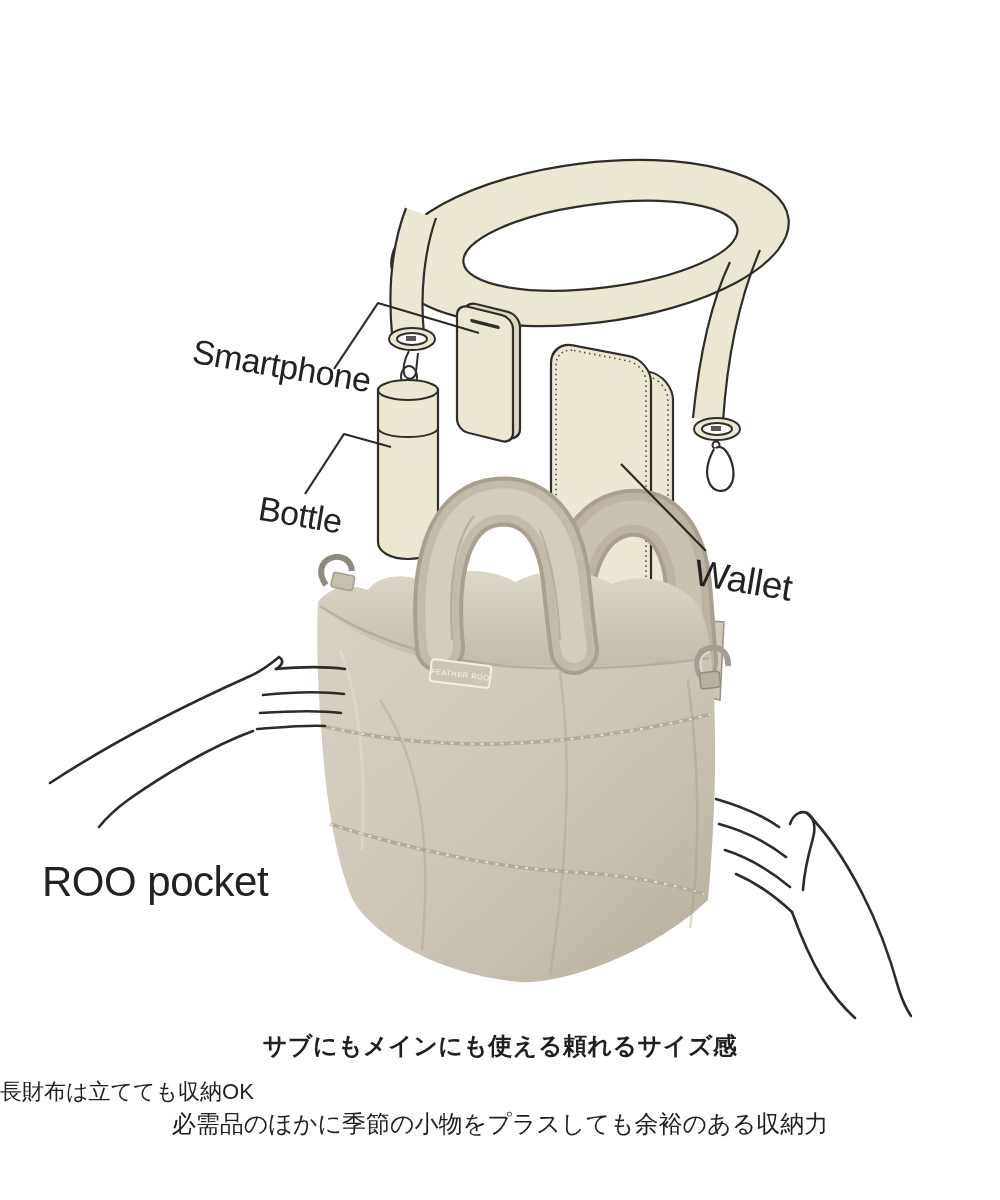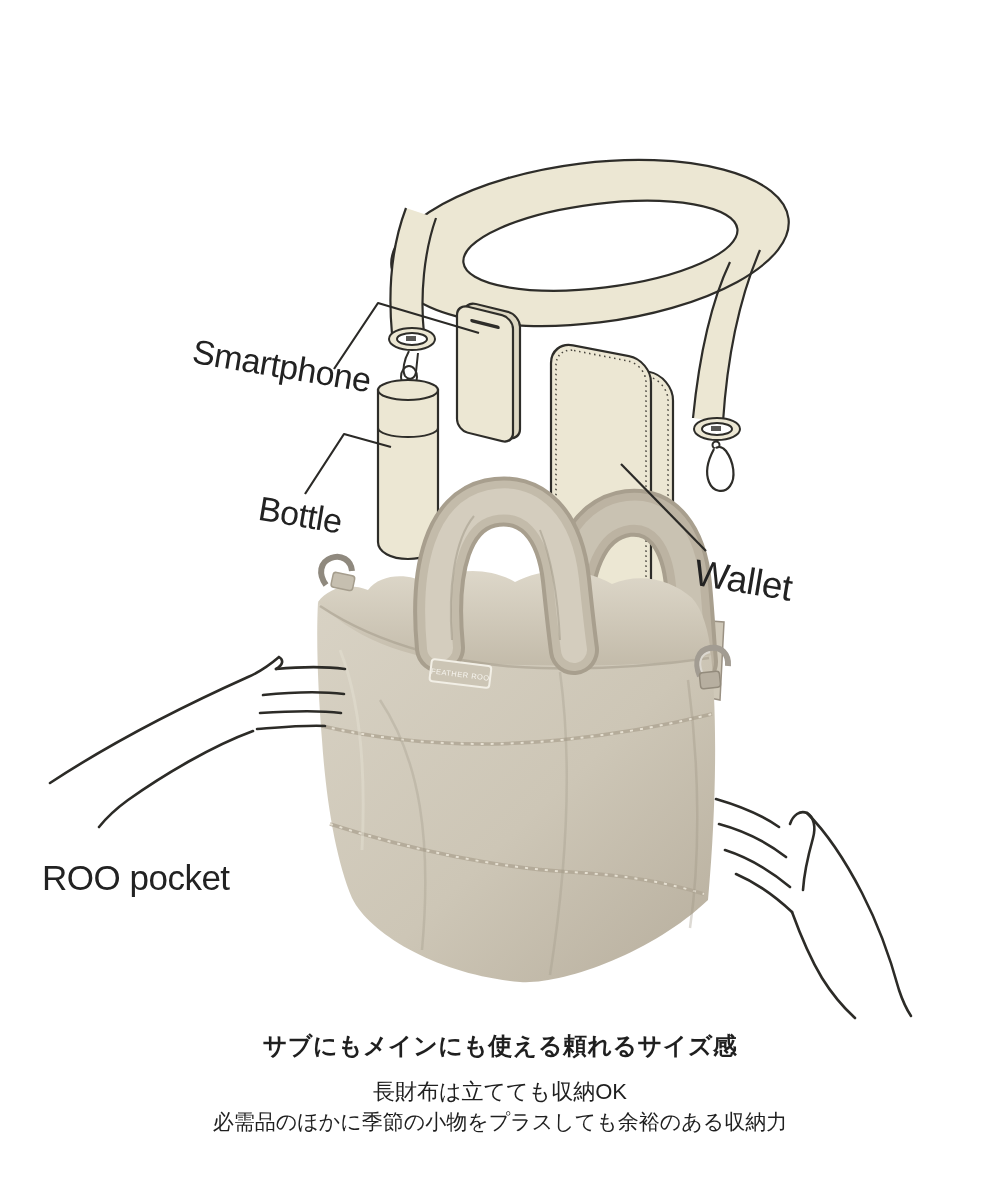--- a/index.html
+++ b/index.html
@@ -11,26 +11,26 @@
   .callout{
     position:absolute;color:#222222;font-size:34px;letter-spacing:-0.5px;
     white-space:nowrap;transform-origin:left top;
   }
   .rot{transform:rotate(9.5deg);}
   .caption-heading{
     position:absolute;left:0;right:0;top:1030px;text-align:center;
     font-size:24px;font-weight:bold;color:#1f1f1f;letter-spacing:0.5px;
   }
   .caption-line1{
-    position:absolute;left:0;right:0;top:1077px;text-align:center;
+    position:absolute;left:0;right:0;top:1077px;text-align:left;
     font-size:22px;color:#1f1f1f;
   }
   .caption-line2{
     position:absolute;left:0;right:0;top:1108px;text-align:center;
-    font-size:21px;color:#1f1f1f;
+    font-size:24px;color:#1f1f1f;
   }
 </style>
 </head>
 <body>
 
 <div id="stage">
 
   <svg id="art" width="1000" height="1200" viewBox="0 0 1000 1200">
     <defs>
       <linearGradient id="bagGrad" x1="0" y1="0" x2="1" y2="1">
@@ -191,19 +191,19 @@
       <path d="M621,464 L706,551"></path>
     </g>
   </svg>
 
   <div class="callout rot" style="left:196px;top:332px;">Smartphone</div>
 
   <div class="callout rot" style="left:262px;top:489px;">Bottle</div>
 
   <div class="callout rot" style="left:698px;top:552px;font-size:37px;">Wallet</div>
 
-  <div class="callout" style="left:42px;top:858px;font-size:35px;">ROO pocket</div>
+  <div class="callout" style="left:42px;top:858px;font-size:42px;">ROO pocket</div>
 
   <div class="caption-heading">サブにもメインにも使える頼れるサイズ感</div>
   <div class="caption-line1">長財布は立てても収納OK</div>
   <div class="caption-line2">必需品のほかに季節の小物をプラスしても余裕のある収納力</div>
 
 </div>
 
 </body></html>

